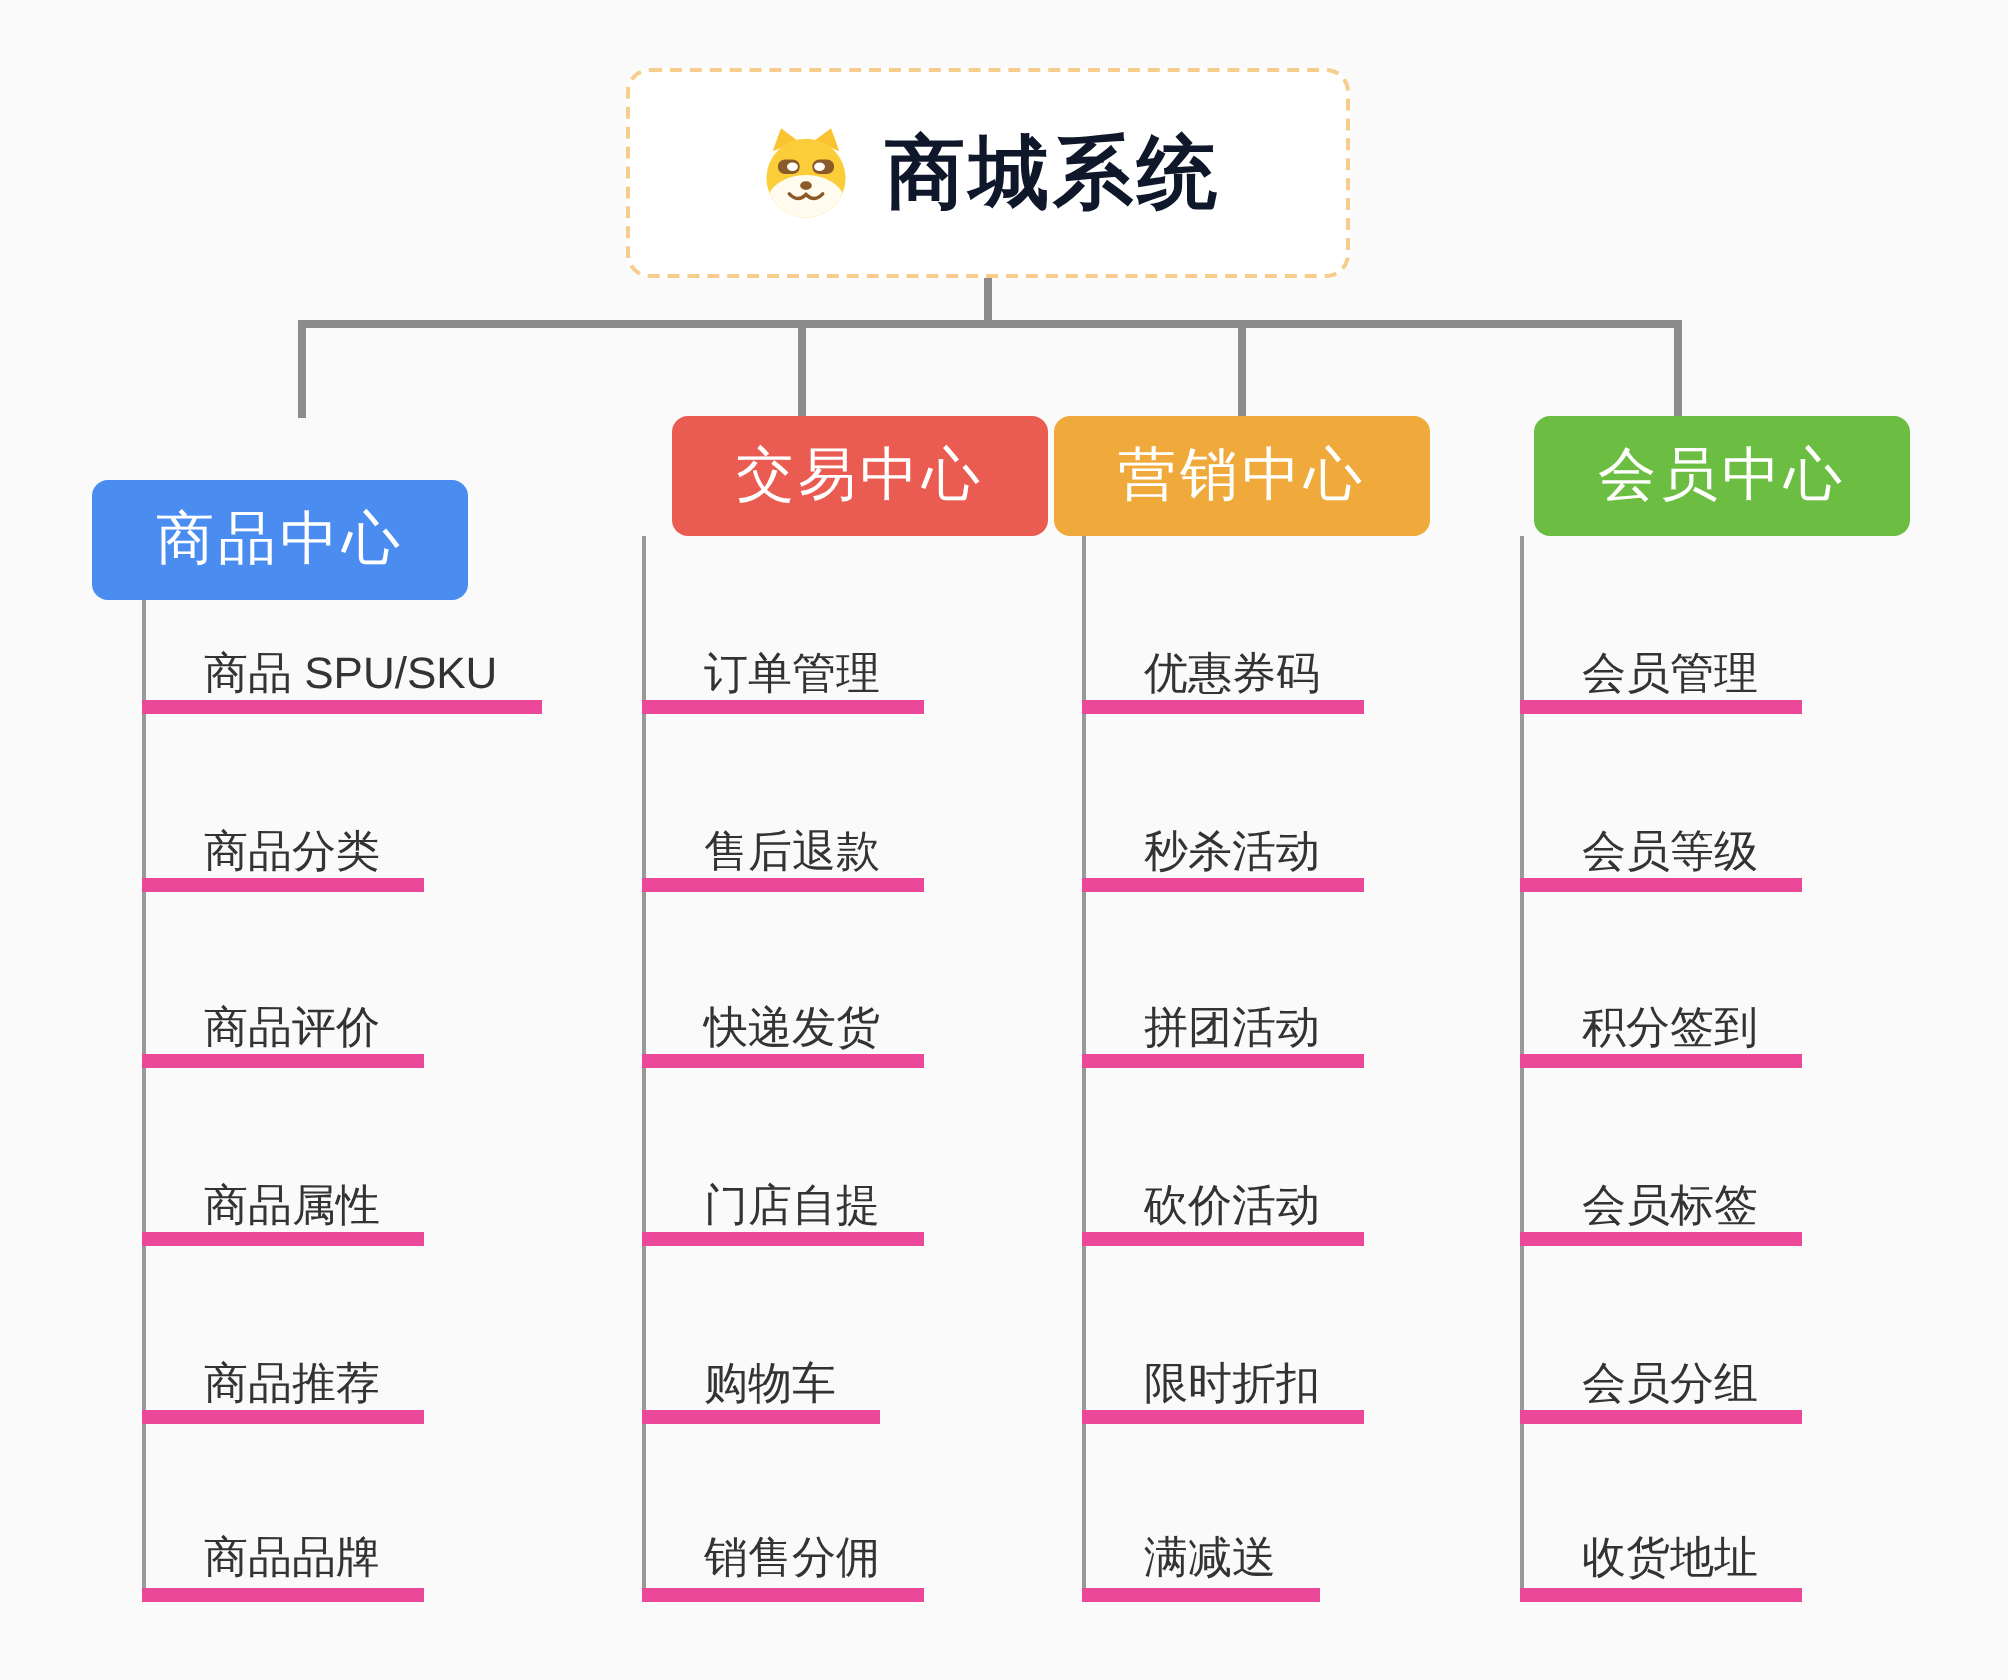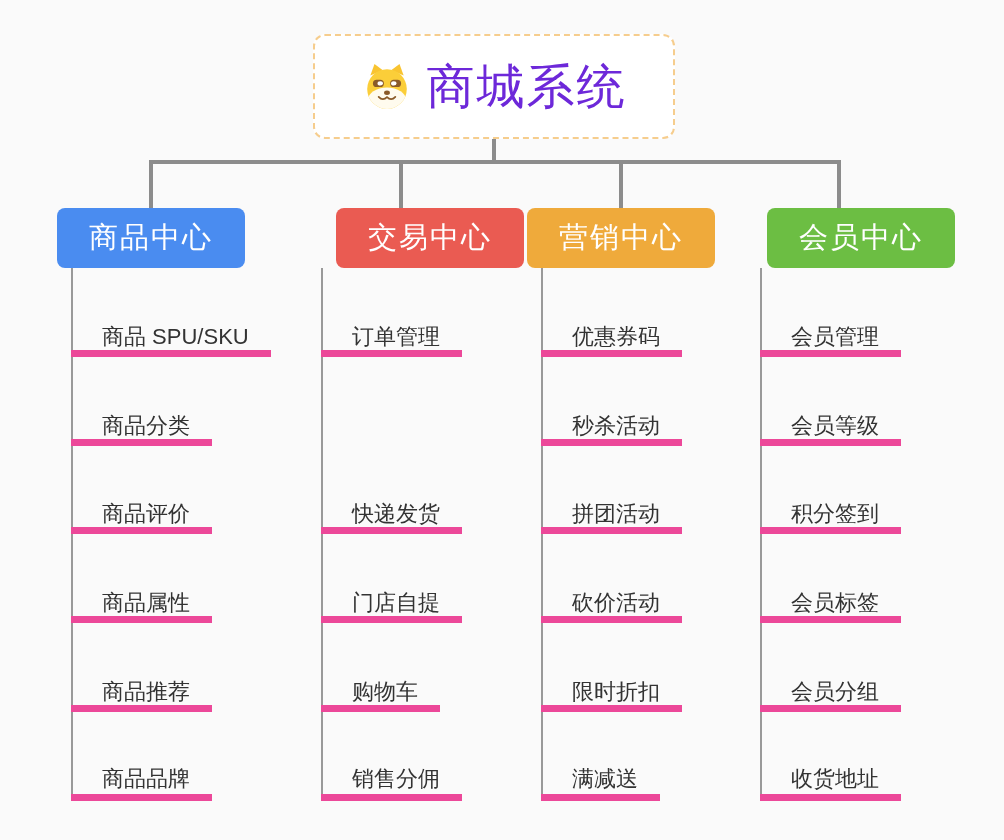--- a/index.html
+++ b/index.html
@@ -39,24 +39,24 @@
     background: #FFFFFF;
     border: 2px dashed #F6CD8D;
     border-radius: 12px;
     display: flex;
     align-items: center;
     justify-content: center;
     gap: 15px;
     cursor: pointer;
   }
   .root-title {
-    font-size: 48px;
+    font-size: 40px;
     letter-spacing: 2px;
-    color: #6d28d9;
-    font-weight: 400;
+    color: #0f172a;
+    font-weight: 700;
     white-space: nowrap;
   }
   .dog { width: 50px; height: 47px; display: inline-flex; }
 
   
   .branch {
     position: absolute;
     top: 208px;
     width: 188px; height: 60px;
     border-radius: 8px;
@@ -64,21 +64,21 @@
     align-items: center;
     justify-content: center;
     cursor: pointer;
   }
   .branch span {
     color: #FFFFFF;
     font-size: 29px;
     letter-spacing: 2px;
     white-space: nowrap;
   }
-  .b0 { left: 57px;  background: #4A8CF0; }
+  .b0 { left: 46px;  background: #4A8CF0; margin-top: 32px; }
   .b1 { left: 307px; background: #EA5B52; margin-left: 29px; }
   .b2 { left: 527px; background: #EFAA3B; }
   .b3 { left: 745px; background: #6CBE43; margin-left: 22px; }
 
   
   .item {
     position: absolute;
     height: 40px;
     border-bottom: 7px solid #ec4899;
     padding: 2px 22px 0 31px;
@@ -152,20 +152,21 @@
   </div>
 
   <div class="item c0 r0">商品 SPU/SKU</div>
   <div class="item c0 r1">商品分类</div>
   <div class="item c0 r2">商品评价</div>
   <div class="item c0 r3">商品属性</div>
   <div class="item c0 r4">商品推荐</div>
   <div class="item c0 r5">商品品牌</div>
 
   <div class="item c1 r0">订单管理</div>
+  <div class="item c1 r1">售后退款</div>
   <div class="item c1 r2">快递发货</div>
   <div class="item c1 r4">购物车</div>
   <div class="item c1 r3">门店自提</div>
   <div class="item c1 r5">销售分佣</div>
 
   <div class="item c2 r0">优惠券码</div>
   <div class="item c2 r1">秒杀活动</div>
   <div class="item c2 r2">拼团活动</div>
   <div class="item c2 r3">砍价活动</div>
   <div class="item c2 r4">限时折扣</div>

